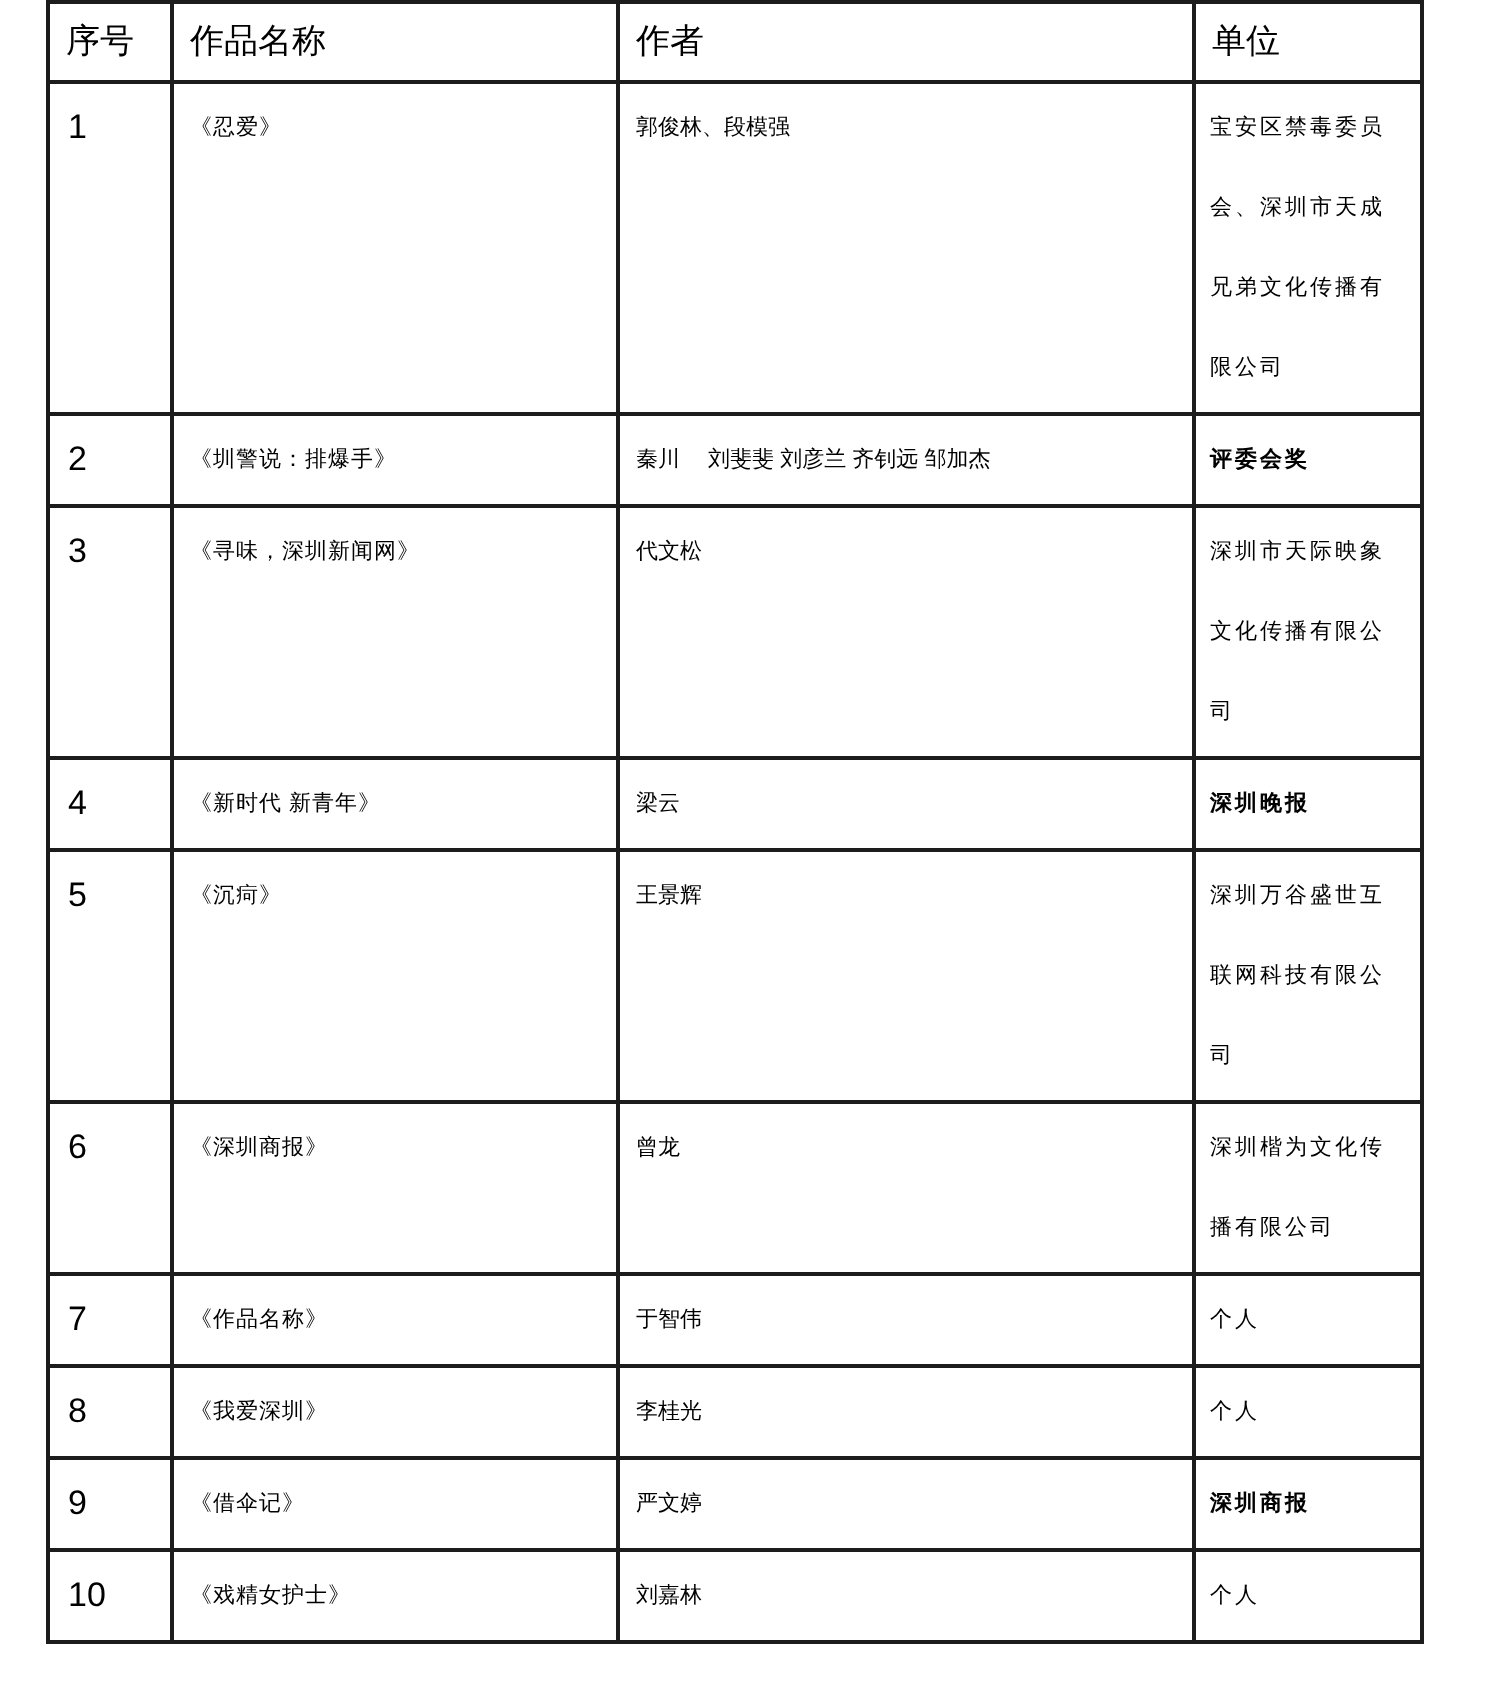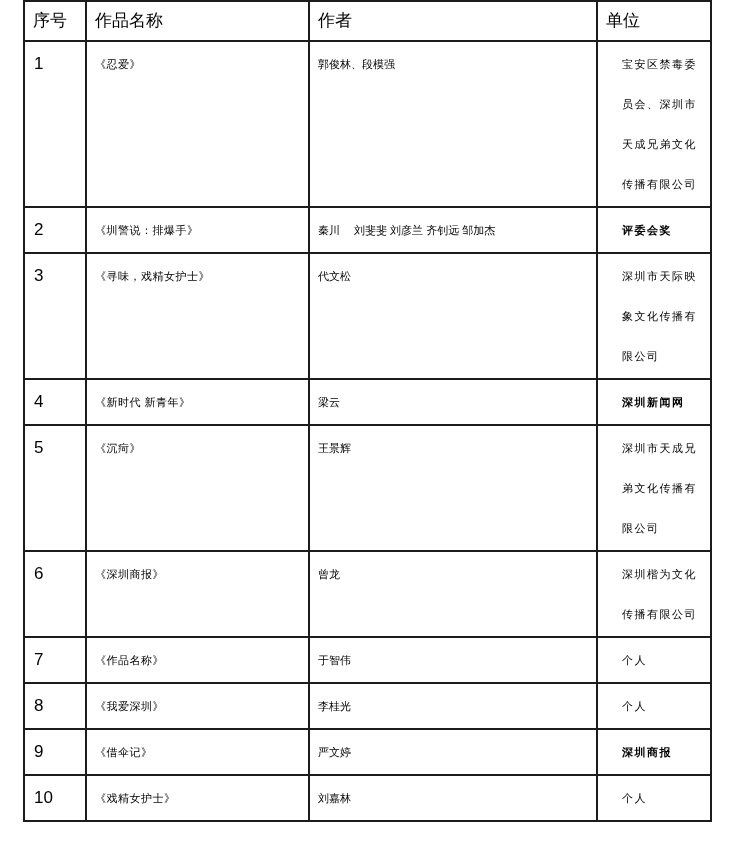--- a/index.html
+++ b/index.html
@@ -48,21 +48,21 @@
   }
   td.cell-no {
     font-size: 17px;
     padding-left: 9px;
   }
   td.cell-work {
     letter-spacing: 0.5px;
   }
   td.cell-unit {
     letter-spacing: 1.5px;
-    padding-left: 24px;
+    padding-left: 7px;
     padding-right: 6px;
     word-break: break-all;
   }
   td.cell-unit.bold {
     font-weight: bold;
   }
 </style>
 </head>
 <body>
 
@@ -91,35 +91,35 @@
           <td class="cell-unit">宝安区禁毒委员会、深圳市天成兄弟文化传播有限公司</td>
         </tr>
         <tr>
           <td class="cell-no">2</td>
           <td class="cell-work">《圳警说：排爆手》</td>
           <td class="cell-author">秦川　 刘斐斐 刘彦兰 齐钊远 邹加杰</td>
           <td class="cell-unit bold">评委会奖</td>
         </tr>
         <tr>
           <td class="cell-no">3</td>
-          <td class="cell-work">《寻味，戏精女护士》</td>
+          <td class="cell-work">《寻味，深圳新闻网》</td>
           <td class="cell-author">代文松</td>
           <td class="cell-unit">深圳市天际映象文化传播有限公司</td>
         </tr>
         <tr>
           <td class="cell-no">4</td>
           <td class="cell-work">《新时代 新青年》</td>
           <td class="cell-author">梁云</td>
-          <td class="cell-unit bold">深圳新闻网</td>
+          <td class="cell-unit bold">深圳晚报</td>
         </tr>
         <tr>
           <td class="cell-no">5</td>
           <td class="cell-work">《沉疴》</td>
           <td class="cell-author">王景辉</td>
-          <td class="cell-unit">深圳市天成兄弟文化传播有限公司</td>
+          <td class="cell-unit">深圳万谷盛世互联网科技有限公司</td>
         </tr>
         <tr>
           <td class="cell-no">6</td>
           <td class="cell-work">《深圳商报》</td>
           <td class="cell-author">曾龙</td>
           <td class="cell-unit">深圳楷为文化传播有限公司</td>
         </tr>
         <tr>
           <td class="cell-no">7</td>
           <td class="cell-work">《作品名称》</td>

